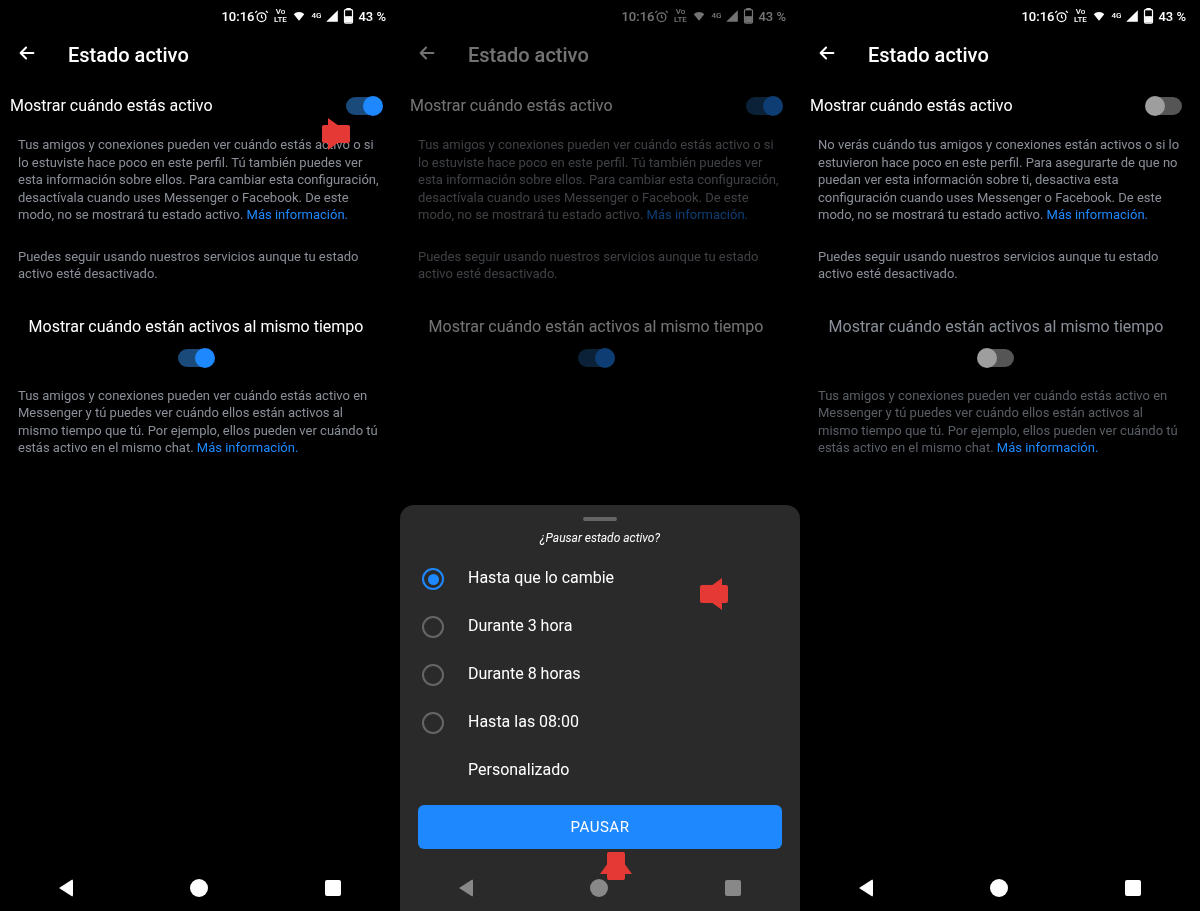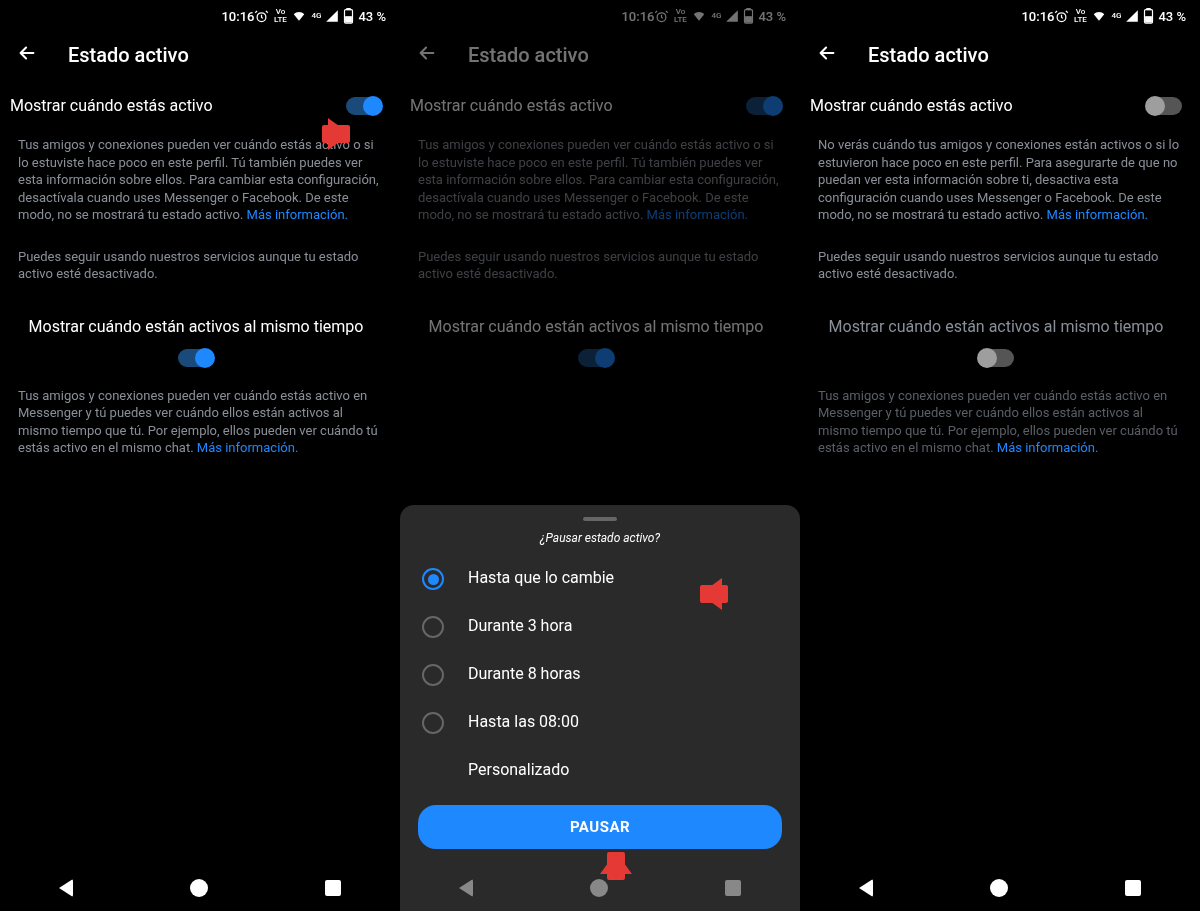--- a/index.html
+++ b/index.html
@@ -130,23 +130,23 @@
     content: ""; width: 11px; height: 11px; border-radius: 50%; background: #1e88ff;
   }
   .radio-blank { width: 22px; height: 22px; flex-shrink:0; }
   .radio-label { font-size: 16px; }
   .pause-btn {
     margin-top: 10px;
     background: #1e88ff;
     color: #fff;
     text-align: center;
     font-size: 15px;
-    font-weight: 700;
+    font-weight: 400;
     padding: 13px 0;
-    border-radius: 18px;
+    border-radius: 6px;
     letter-spacing: 0.5px;
   }
   
   .arrow {
     position: absolute;
     width: 0; height: 0;
     z-index: 50;
     opacity: 1 !important;
   }
   .arrow.right::before {

